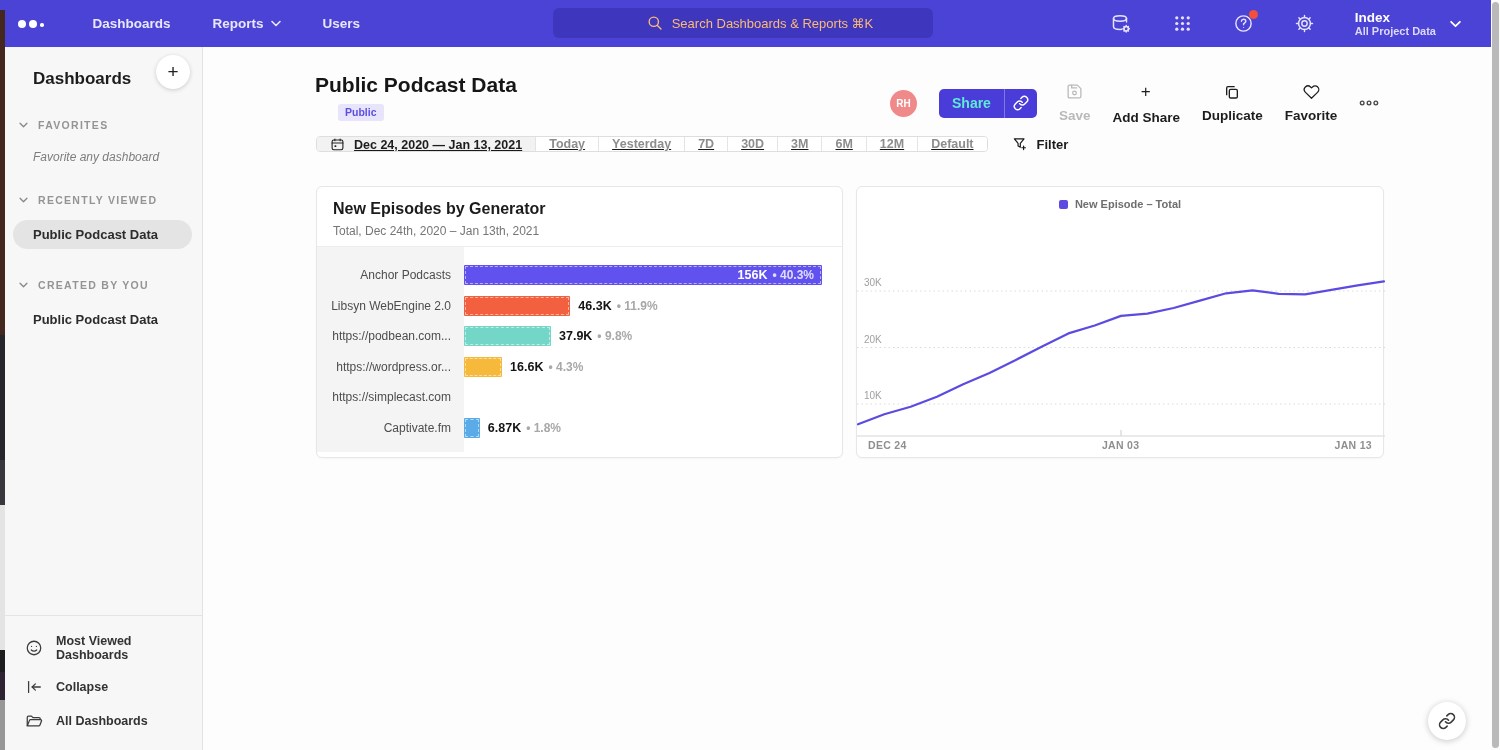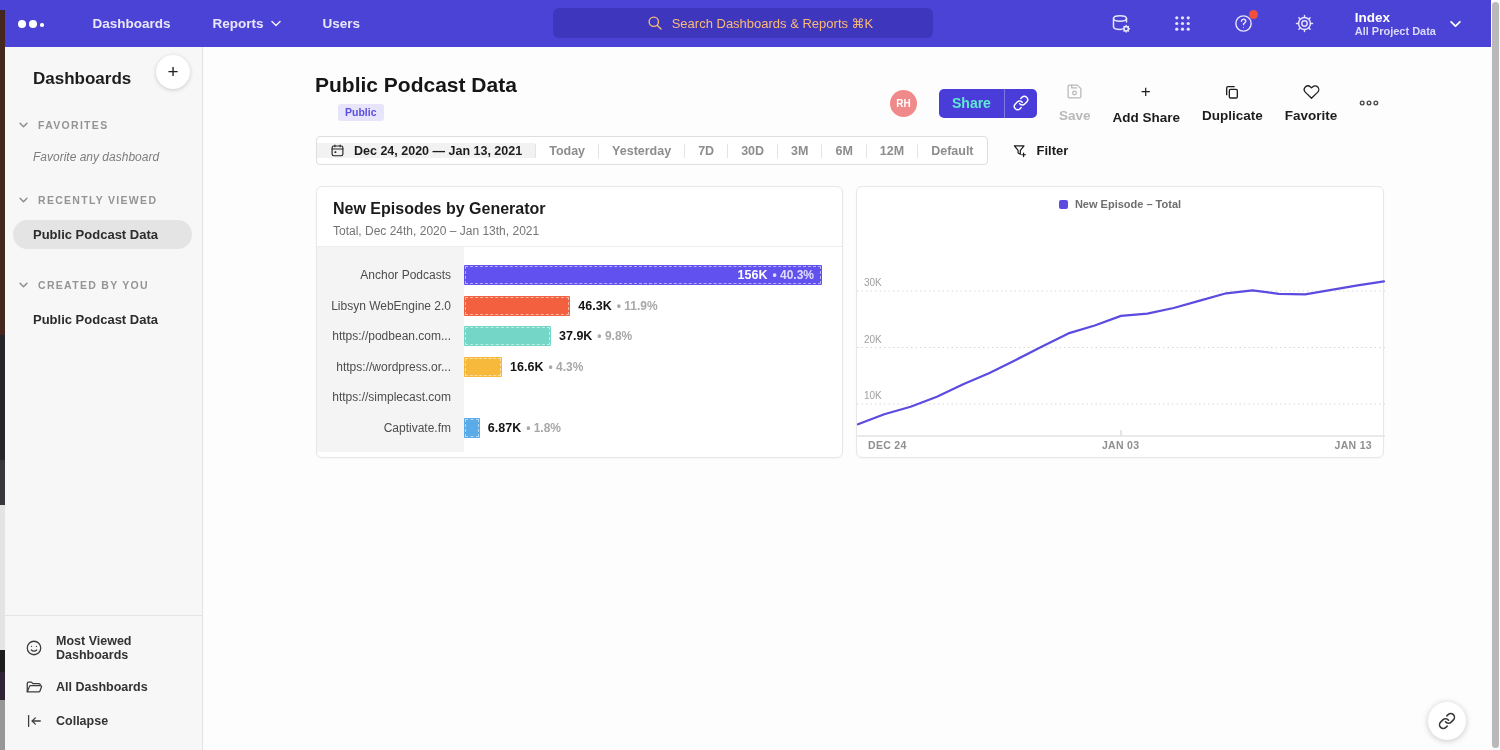--- a/index.html
+++ b/index.html
@@ -102,21 +102,21 @@
     background:var(--accent-btn); color:#fff; border:none; width:33px; cursor:pointer;
     border-left:1px solid rgba(255,255,255,.3); display:flex; align-items:center; justify-content:center;
   }
   .hact { display:flex; align-items:center; gap:8px; background:none; border:none; cursor:pointer;
           font-family:inherit; font-size:13.5px; font-weight:700; color:#1d1d1d; padding:0;flex-direction:column; }
   .hact.disabled { color:#b9b9b9; cursor:default; }
   .hact .plus { font-size:17px; font-weight:400; margin-right:1px; }
 
   
   .toolbar { position:absolute; left:112px; top:89px; display:flex; align-items:center; }
-  .range-ctl { display:flex; align-items:center; height:29px; border:1px solid #dedede; border-radius:4px; background:#fff; overflow:hidden; }
+  .range-ctl { display:flex; align-items:flex-start; height:16px; border:1px solid #dedede; border-radius:4px; background:#fff; overflow:hidden;text-decoration:underline; }
   .range-date {
     display:flex; align-items:center; gap:9px; padding:0 13px; background:#f2f2f2;
     font-size:12.5px; font-weight:700; color:#1d1d1d; cursor:pointer;
   }
   .range-seg {
     display:flex; align-items:center; padding:0 13px; border-left:1px solid #e4e4e4;
     font-size:12.5px; font-weight:600; color:#8d8d8d; cursor:pointer; background:#fff;
   }
   .filter-btn { display:flex; align-items:center; gap:9px; margin-left:24px; cursor:pointer;
                 font-size:13px; font-weight:700; color:#1b1b1b; }
@@ -286,36 +286,36 @@
           <circle cx="10" cy="10" r="7.5"></circle>
           <circle cx="7.3" cy="8.3" r=".7" fill="currentColor" stroke="none"></circle>
           <circle cx="12.7" cy="8.3" r=".7" fill="currentColor" stroke="none"></circle>
           <path d="M7 12.2c.8.9 1.8 1.4 3 1.4s2.2-.5 3-1.4"></path>
         </svg>
       </span>
       <span>Most Viewed Dashboards</span>
     </div>
     <div class="side-foot-item">
       <span class="ficon">
-        <svg width="18" height="18" viewBox="0 0 20 20" fill="none" stroke="currentColor" stroke-width="1.4" stroke-linejoin="round">
-          <path d="M2.5 15.5V6c0-.8.7-1.5 1.5-1.5h3.2l1.6 1.8h6.7c.8 0 1.5.7 1.5 1.5v1"></path>
-          <path d="M2.5 15.5L5 9.3c.2-.5.7-.8 1.2-.8h11.1c.9 0 1.3.7 1 1.5l-1.8 4.7c-.2.5-.7.8-1.2.8H2.5z"></path>
-        </svg>
-      </span>
-      <span>All Dashboards</span>
-    </div>
-    <div class="side-foot-item">
-      <span class="ficon">
         <svg width="18" height="18" viewBox="0 0 20 20" fill="none" stroke="currentColor" stroke-width="1.4" stroke-linecap="round" stroke-linejoin="round">
           <line x1="4" y1="4" x2="4" y2="16"></line>
           <line x1="17" y1="10" x2="8" y2="10"></line>
           <polyline points="11.5,6.5 8,10 11.5,13.5"></polyline>
         </svg>
       </span>
       <span>Collapse</span>
+    </div>
+    <div class="side-foot-item">
+      <span class="ficon">
+        <svg width="18" height="18" viewBox="0 0 20 20" fill="none" stroke="currentColor" stroke-width="1.4" stroke-linejoin="round">
+          <path d="M2.5 15.5V6c0-.8.7-1.5 1.5-1.5h3.2l1.6 1.8h6.7c.8 0 1.5.7 1.5 1.5v1"></path>
+          <path d="M2.5 15.5L5 9.3c.2-.5.7-.8 1.2-.8h11.1c.9 0 1.3.7 1 1.5l-1.8 4.7c-.2.5-.7.8-1.2.8H2.5z"></path>
+        </svg>
+      </span>
+      <span>All Dashboards</span>
     </div>
   </div>
 </div>
 
 <div class="main">
   <div class="page-title">Public Podcast Data</div>
   <span class="page-badge">Public</span>
 
   <div class="header-actions">
     <div class="avatar">RH</div>

